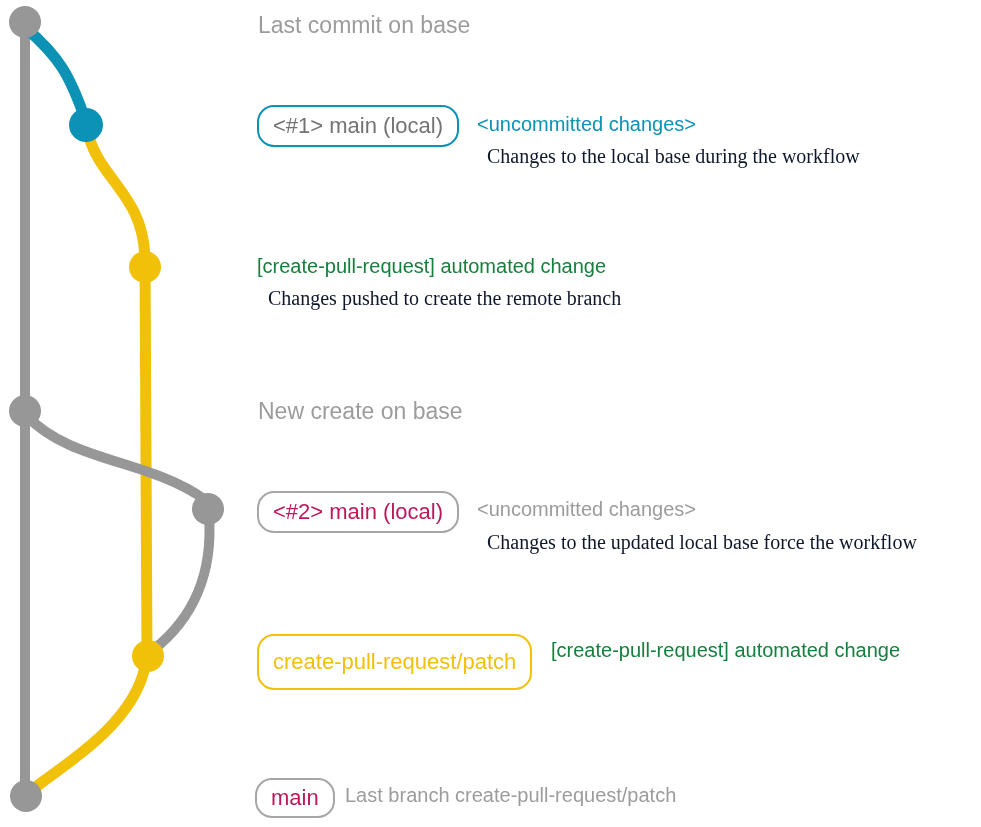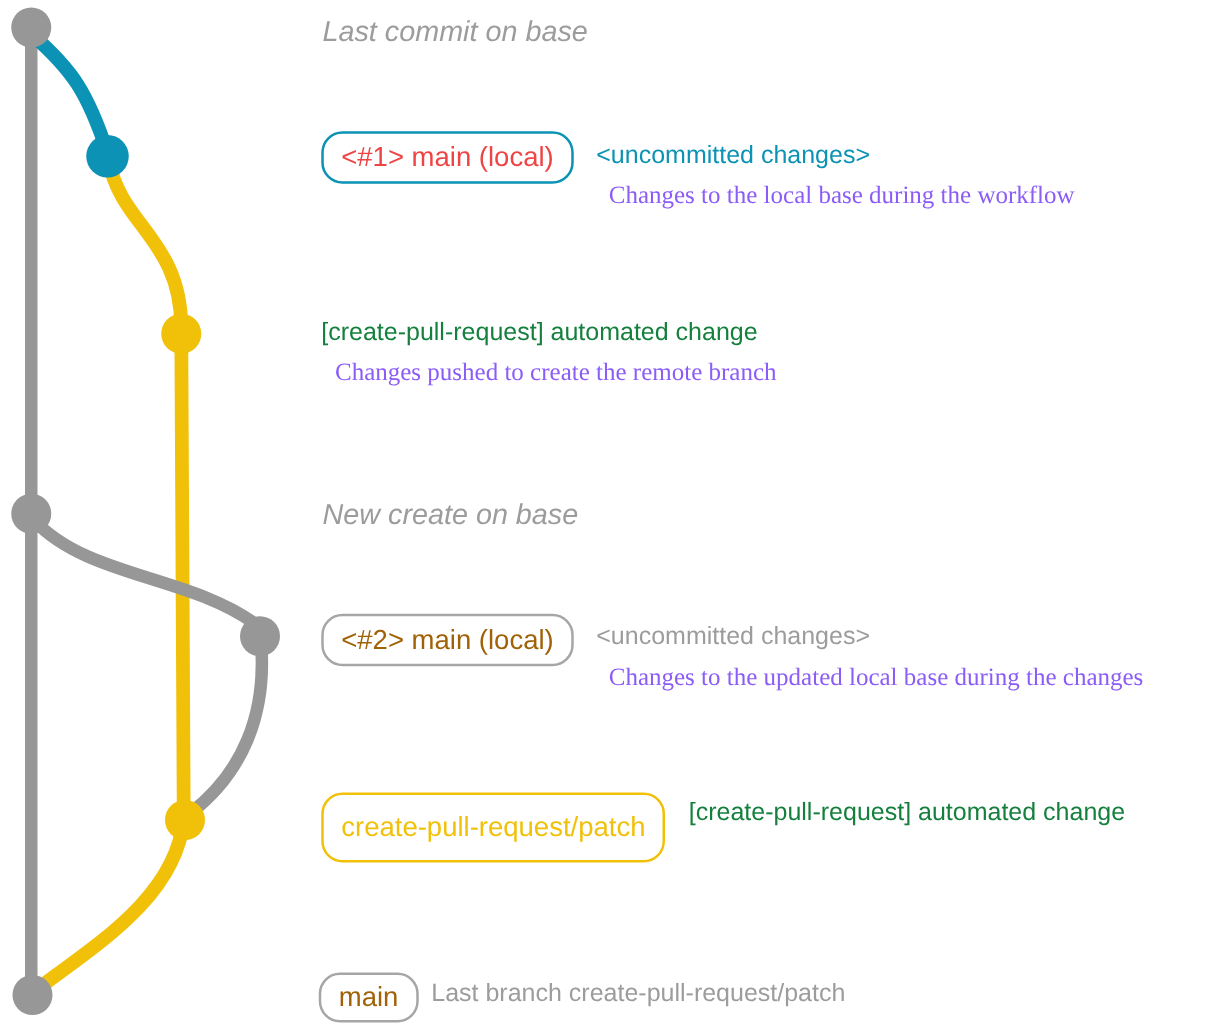--- a/index.html
+++ b/index.html
@@ -12,48 +12,47 @@
     font-family: "Liberation Sans", sans-serif;
   }
   #graph-svg { position: absolute; left: 0; top: 0; }
 
   .abs { position: absolute; white-space: nowrap; }
 
   .row-title {
     font-size: 23px;
     color: #9c9c9c;
     line-height: 1.05;
-    font-style: italic;
   }
   .msg { font-size: 20px; line-height: 1.05; font-weight: 400; }
   .msg-blue   { color: #0b92b4; }
   .msg-yellow { color: #15803d; }
   .msg-gray   { color: #9c9c9c; }
 
   .note {
     font-family: "Liberation Serif", serif;
     font-size: 20px;
-    color: #8b5cf6;
+    color: #0f172a;
     line-height: 1.1;
   }
 
   .branch-box {
     box-sizing: border-box;
     display: inline-flex;
     align-items: center;
     justify-content: center;
     border: 2px solid;
     border-radius: 17px;
     font-size: 22px;
     padding: 6px 14px;
     line-height: 1.1;
     background: #ffffff;
   }
-  .box-blue   { border-color: #0b92b4; color: #ef4444; }
-  .box-gray   { border-color: #a6a6a6; color: #a16207; }
+  .box-blue   { border-color: #0b92b4; color: #737373; }
+  .box-gray   { border-color: #a6a6a6; color: #be185d; }
   .box-yellow { border-color: #f1c109; color: #f1c109; }
 </style>
 </head>
 <body>
 
 <div id="stage">
 
   <svg id="graph-svg" width="981" height="827" viewBox="0 0 981 827">
 
     <line x1="25" y1="22" x2="25" y2="796" stroke-width="10" stroke="#979797"></line>
@@ -87,21 +86,21 @@
 
   <div class="abs msg msg-yellow" style="left:257px; top:256px;">[create-pull-request] automated change</div>
   <div class="abs note" style="left:268px; top:287px;">Changes pushed to create the remote branch</div>
 
   <div class="abs row-title" style="left:258px; top:399px;">New create on base</div>
 
   <div class="abs branch-box box-gray" style="left:257px; top:491px; height:42px;">
     <span>&lt;#2&gt; main (local)</span>
   </div>
   <div class="abs msg msg-gray" style="left:477px; top:499px;">&lt;uncommitted changes&gt;</div>
-  <div class="abs note" style="left:487px; top:531px;">Changes to the updated local base during the changes</div>
+  <div class="abs note" style="left:487px; top:531px;">Changes to the updated local base force the workflow</div>
 
   <div class="abs branch-box box-yellow" style="left:257px; top:634px; height:56px;">
     <span>create-pull-request/patch</span>
   </div>
   <div class="abs msg msg-yellow" style="left:551px; top:640px;">[create-pull-request] automated change</div>
 
   <div class="abs branch-box box-gray" style="left:255px; top:778px; height:40px;">
     <span>main</span>
   </div>
   <div class="abs msg msg-gray" style="left:345px; top:785px;">Last branch create-pull-request/patch</div>

